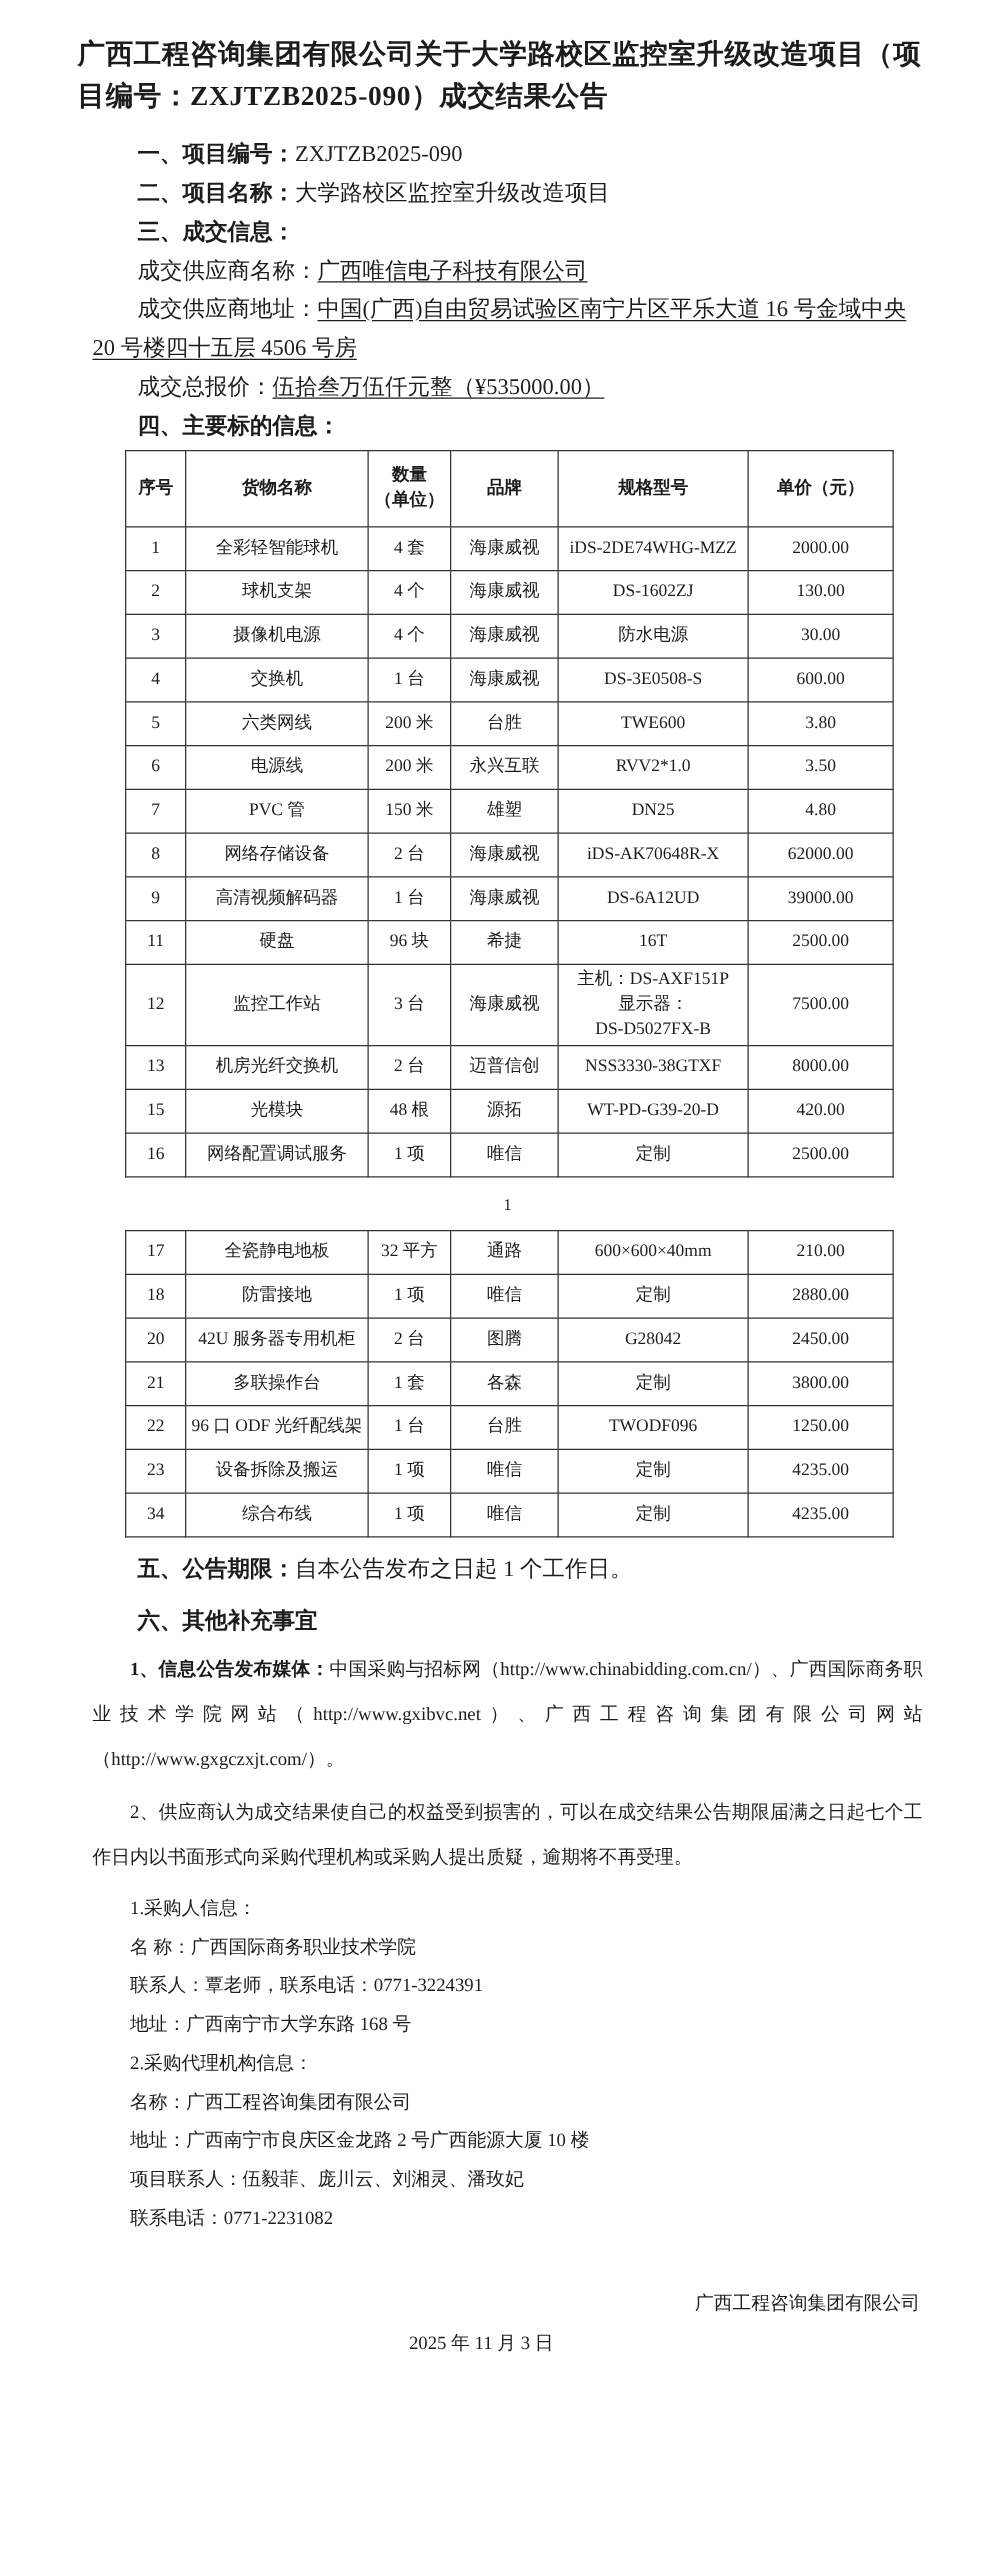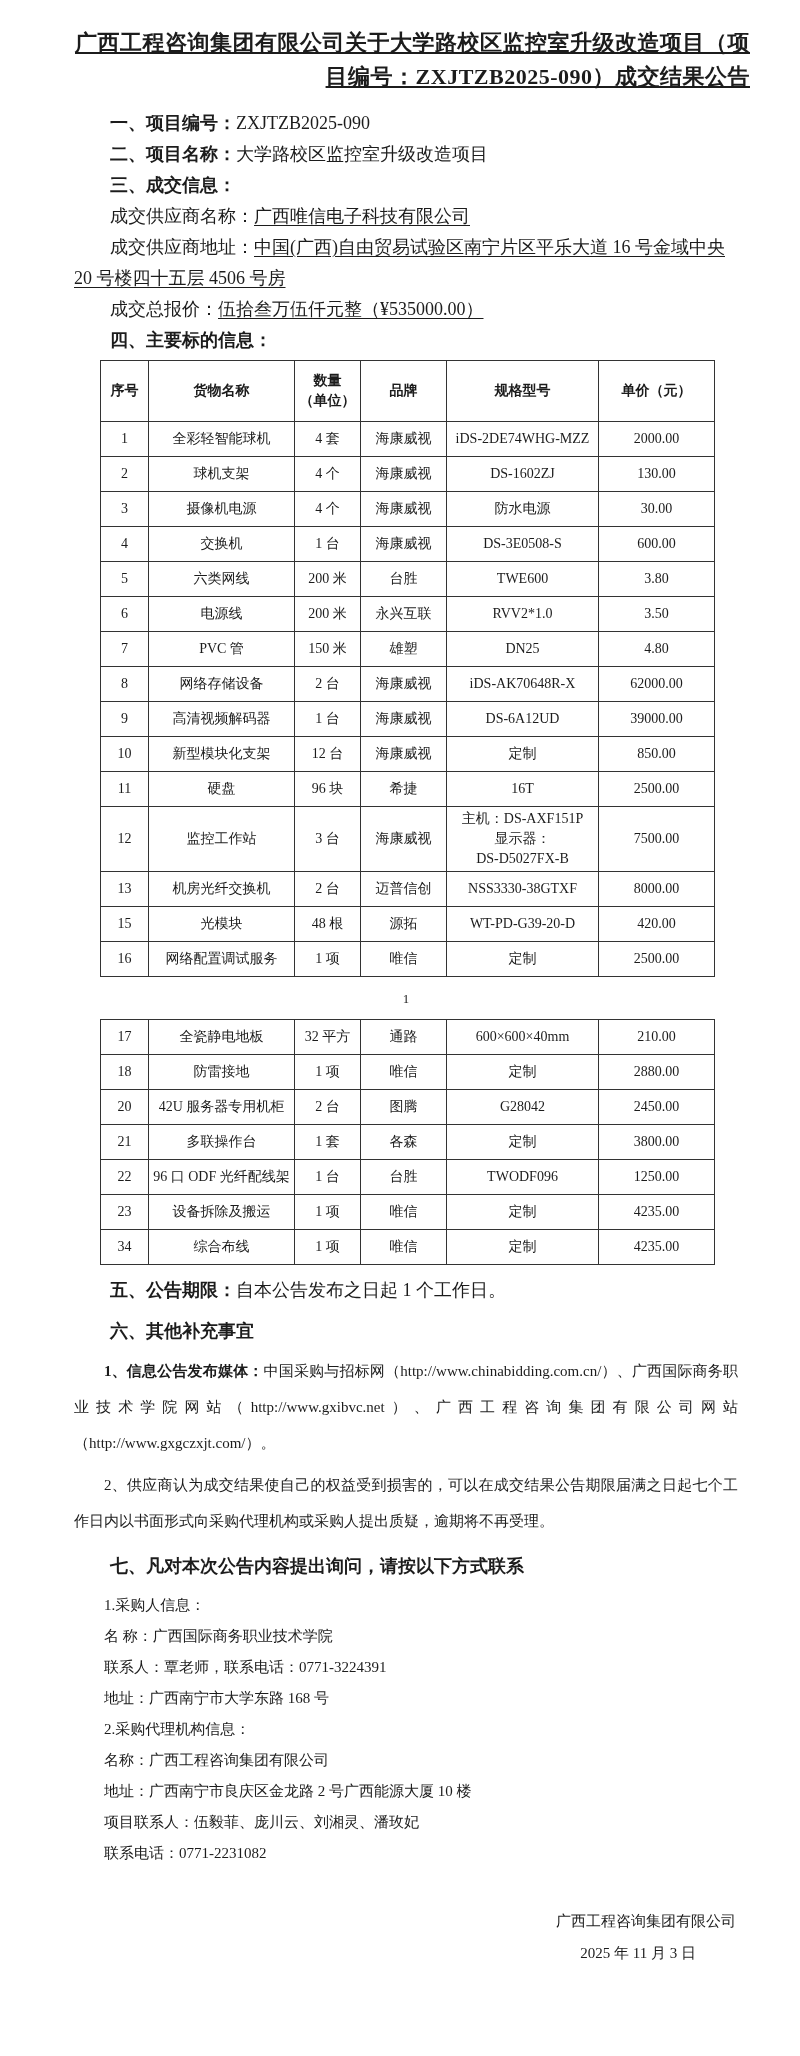--- a/index.html
+++ b/index.html
@@ -14,25 +14,24 @@
     height:2056px;
     margin:0 auto;
     background:#fff;
     overflow:hidden;
     box-sizing:border-box;
     padding:26px 62px 10px 74px;
   }
   .doc-title{
     font-size:22px;
     font-weight:bold;
-    text-align:right;
+    text-align:left;
     line-height:34px;
     margin:0 -12px 14px -12px;
     letter-spacing:0.5px;
-    text-decoration:underline;
   }
   .line{
     font-size:18px;
     line-height:31px;
     margin:0;
     text-indent:2em;
   }
   .line .lbl{font-weight:bold;}
   .u{text-decoration:underline;text-underline-offset:3px;}
   .items-table{
@@ -82,21 +81,21 @@
     font-size:15px;
     line-height:32px;
     text-align:right;
     padding-right:2px;
     margin:0;
     font-family:Liberation Serif, serif;
   }
   .sig-date{
     font-size:15px;
     line-height:32px;
-    text-align:right;
+    text-align:center;
     padding-right:42px;
     margin:0;
   }
 </style>
 </head>
 <body>
 
 <div class="page">
 
   <h1 class="doc-title">广西工程咨询集团有限公司关于大学路校区监控室升级改造项目（项目编号：ZXJTZB2025-090）成交结果公告</h1>
@@ -203,28 +202,20 @@
           </tr>
           <tr>
             <td>9</td>
             <td>高清视频解码器</td>
             <td>1 台</td>
             <td>海康威视</td>
             <td>DS-6A12UD</td>
             <td>39000.00</td>
           </tr>
           <tr>
-            <td>10</td>
-            <td>新型模块化支架</td>
-            <td>12 台</td>
-            <td>海康威视</td>
-            <td>定制</td>
-            <td>850.00</td>
-          </tr>
-          <tr>
             <td>11</td>
             <td>硬盘</td>
             <td>96 块</td>
             <td>希捷</td>
             <td>16T</td>
             <td>2500.00</td>
           </tr>
           <tr>
             <td>12</td>
             <td>监控工作站</td>
@@ -336,21 +327,20 @@
 
   <div class="sec">
     <p class="line" style="margin-top:10px"><span class="lbl">五、公告期限：</span><span>自本公告发布之日起 1 个工作日。</span></p>
 
     <p class="line" style="margin-top:10px"><span class="lbl">六、其他补充事宜</span></p>
 
     <p class="para"><span class="lbl">1、信息公告发布媒体：</span><span>中国采购与招标网（http://www.chinabidding.com.cn/）、广西国际商务职业技术学院网站（http://www.gxibvc.net）、广西工程咨询集团有限公司网站（http://www.gxgczxjt.com/）。</span></p>
 
     <p class="para">2、供应商认为成交结果使自己的权益受到损害的，可以在成交结果公告期限届满之日起七个工作日内以书面形式向采购代理机构或采购人提出质疑，逾期将不再受理。</p>
 
-    <p class="line" style="margin-top:12px"><span class="lbl">七、凡对本次公告内容提出询问，请按以下方式联系</span></p>
 
     <p class="contact-line" style="margin-top:8px">1.采购人信息：</p>
     <p class="contact-line">名 称：广西国际商务职业技术学院</p>
     <p class="contact-line">联系人：覃老师，联系电话：0771-3224391</p>
     <p class="contact-line">地址：广西南宁市大学东路 168 号</p>
     <p class="contact-line">2.采购代理机构信息：</p>
     <p class="contact-line">名称：广西工程咨询集团有限公司</p>
     <p class="contact-line">地址：广西南宁市良庆区金龙路 2 号广西能源大厦 10 楼</p>
     <p class="contact-line">项目联系人：伍毅菲、庞川云、刘湘灵、潘玫妃</p>
     <p class="contact-line">联系电话：0771-2231082</p>

